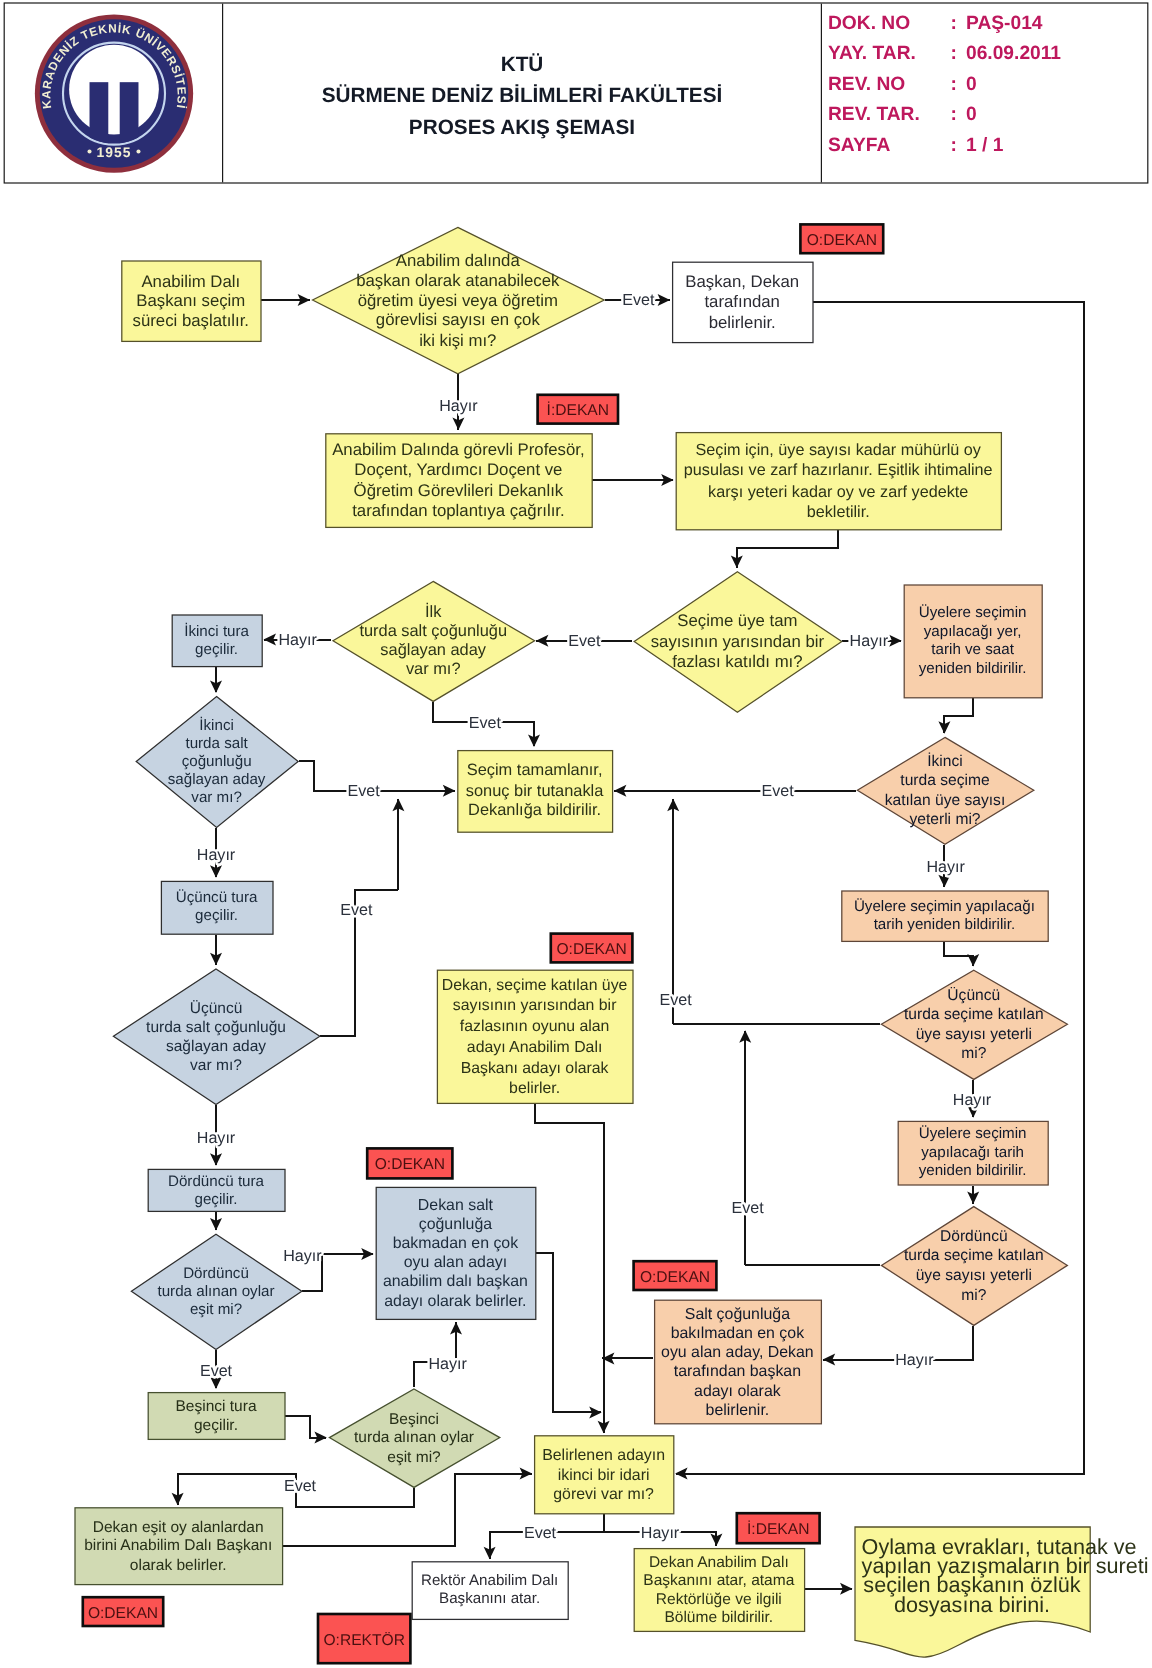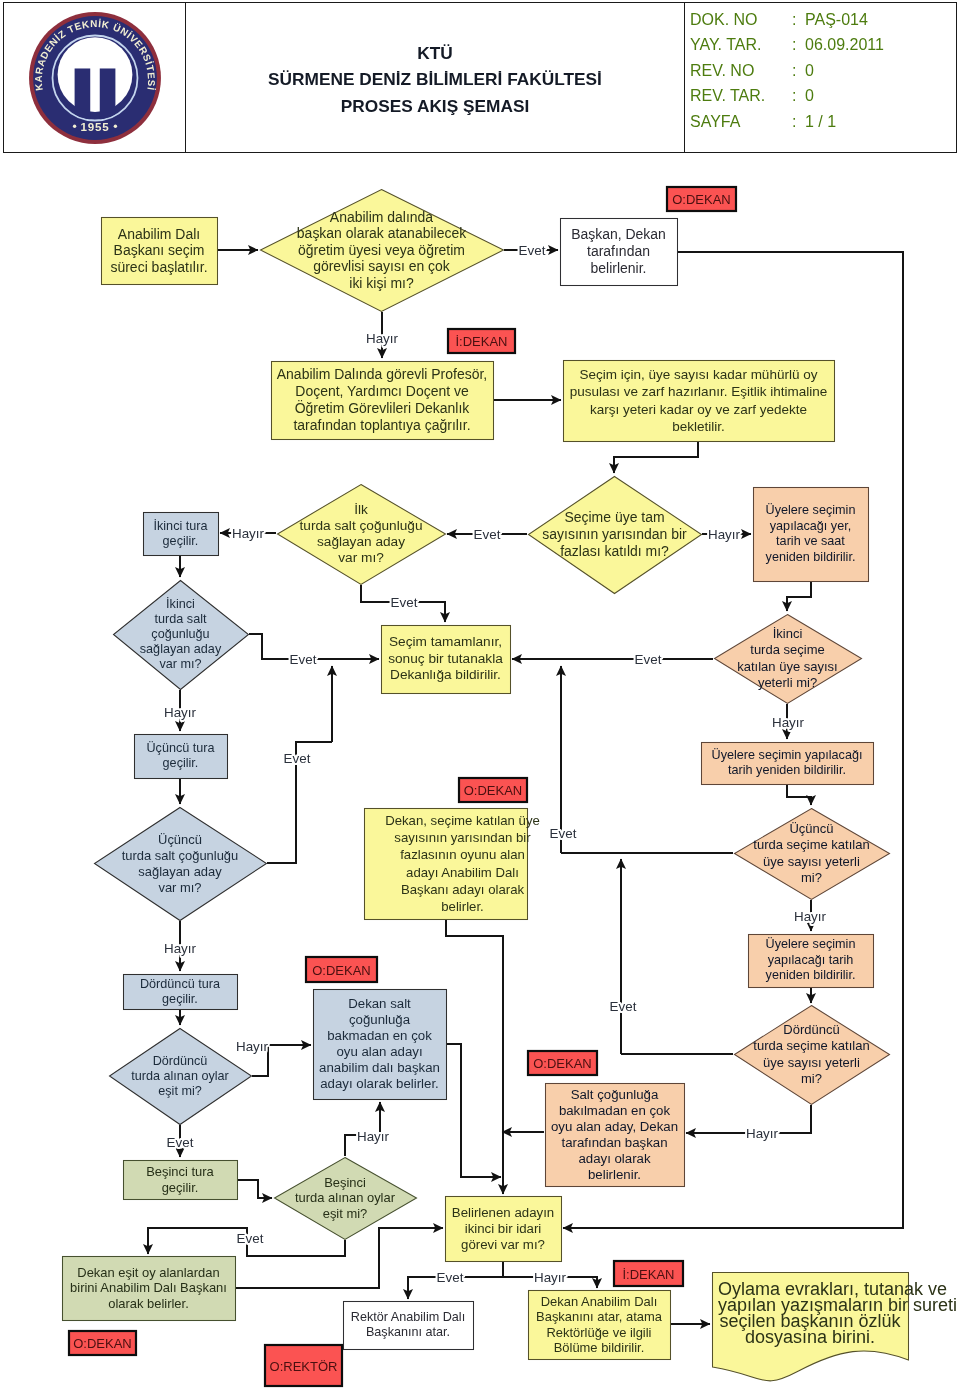--- a/index.html
+++ b/index.html
@@ -8,21 +8,21 @@
   #hdr{position:absolute;left:3px;top:2px;width:954px;height:151px;
        border:1px solid #1a1a1a;box-sizing:border-box;display:flex;}
   #hc-logo{width:182px;border-right:1px solid #1a1a1a;display:flex;
        align-items:center;justify-content:center;box-sizing:border-box;}
   #hc-title{width:499px;border-right:1px solid #1a1a1a;display:flex;align-items:center;
        padding-top:4px;justify-content:center;box-sizing:border-box;}
   #hc-meta{flex:1;display:flex;align-items:flex-start;box-sizing:border-box;
        padding-left:5px;padding-top:4px;}
   .ttl{font-weight:bold;font-size:17.3px;color:#141a26;text-align:center;line-height:26.3px;}
   .ttl div{white-space:nowrap;}
-  .metatbl{font-weight:normal;font-size:16px;color:#4d7c0f;line-height:25.4px;}
+  .metatbl{font-weight:bold;font-size:16px;color:#be185d;line-height:25.4px;}
   .metarow{display:flex;white-space:nowrap;}
   .metarow .k{width:102px;}
   .metarow .c{width:13px;}
   .ringtxt{font-size:14.5px;font-weight:bold;fill:#f2efd2;letter-spacing:0.9px;font-family:"Liberation Sans",sans-serif;}
   .yeartxt{font-size:17px;font-weight:bold;fill:#f2efd2;letter-spacing:1.2px;font-family:"Liberation Sans",sans-serif;}
   #flow{position:absolute;left:0;top:0;width:960px;height:1390px;}
   .nd{stroke-width:1.05;}
   .f-yellow{fill:#faf79a;stroke:#55512a;}
   .f-blue{fill:#c6d3e1;stroke:#2f2f2f;}
   .f-orange{fill:#f8cfab;stroke:#5e4638;}
@@ -308,21 +308,21 @@
       </span>
     </div>
   <div class="ntxt tc-blue" style="left:88.0px;top:831.5px;width:184.0px;height:64.0px;font-size:12.94px;line-height:16px;">
       <span>
         <span class="ln">Üçüncü</span>
         <span class="ln">turda salt çoğunluğu</span>
         <span class="ln">sağlayan aday</span>
         <span class="ln">var mı?</span>
       </span>
     </div>
-  <div class="ntxt tc-yellow" style="left:367.0px;top:810.0px;width:157.0px;height:107.0px;font-size:13.2px;line-height:17.2px;margin-left:17px;">
+  <div class="ntxt tc-yellow" style="left:367.0px;top:810.0px;width:157.0px;height:107.0px;font-size:13.2px;line-height:17.2px;">
       <span>
         <span class="ln">Dekan, seçime katılan üye</span>
         <span class="ln">sayısının yarısından bir</span>
         <span class="ln">fazlasının oyunu alan</span>
         <span class="ln">adayı Anabilim Dalı</span>
         <span class="ln">Başkanı adayı olarak</span>
         <span class="ln">belirler.</span>
       </span>
     </div>
   <div class="ntxt tc-orange" style="left:751.0px;top:936.0px;width:119.0px;height:49.0px;font-size:12.63px;line-height:15.5px;">

